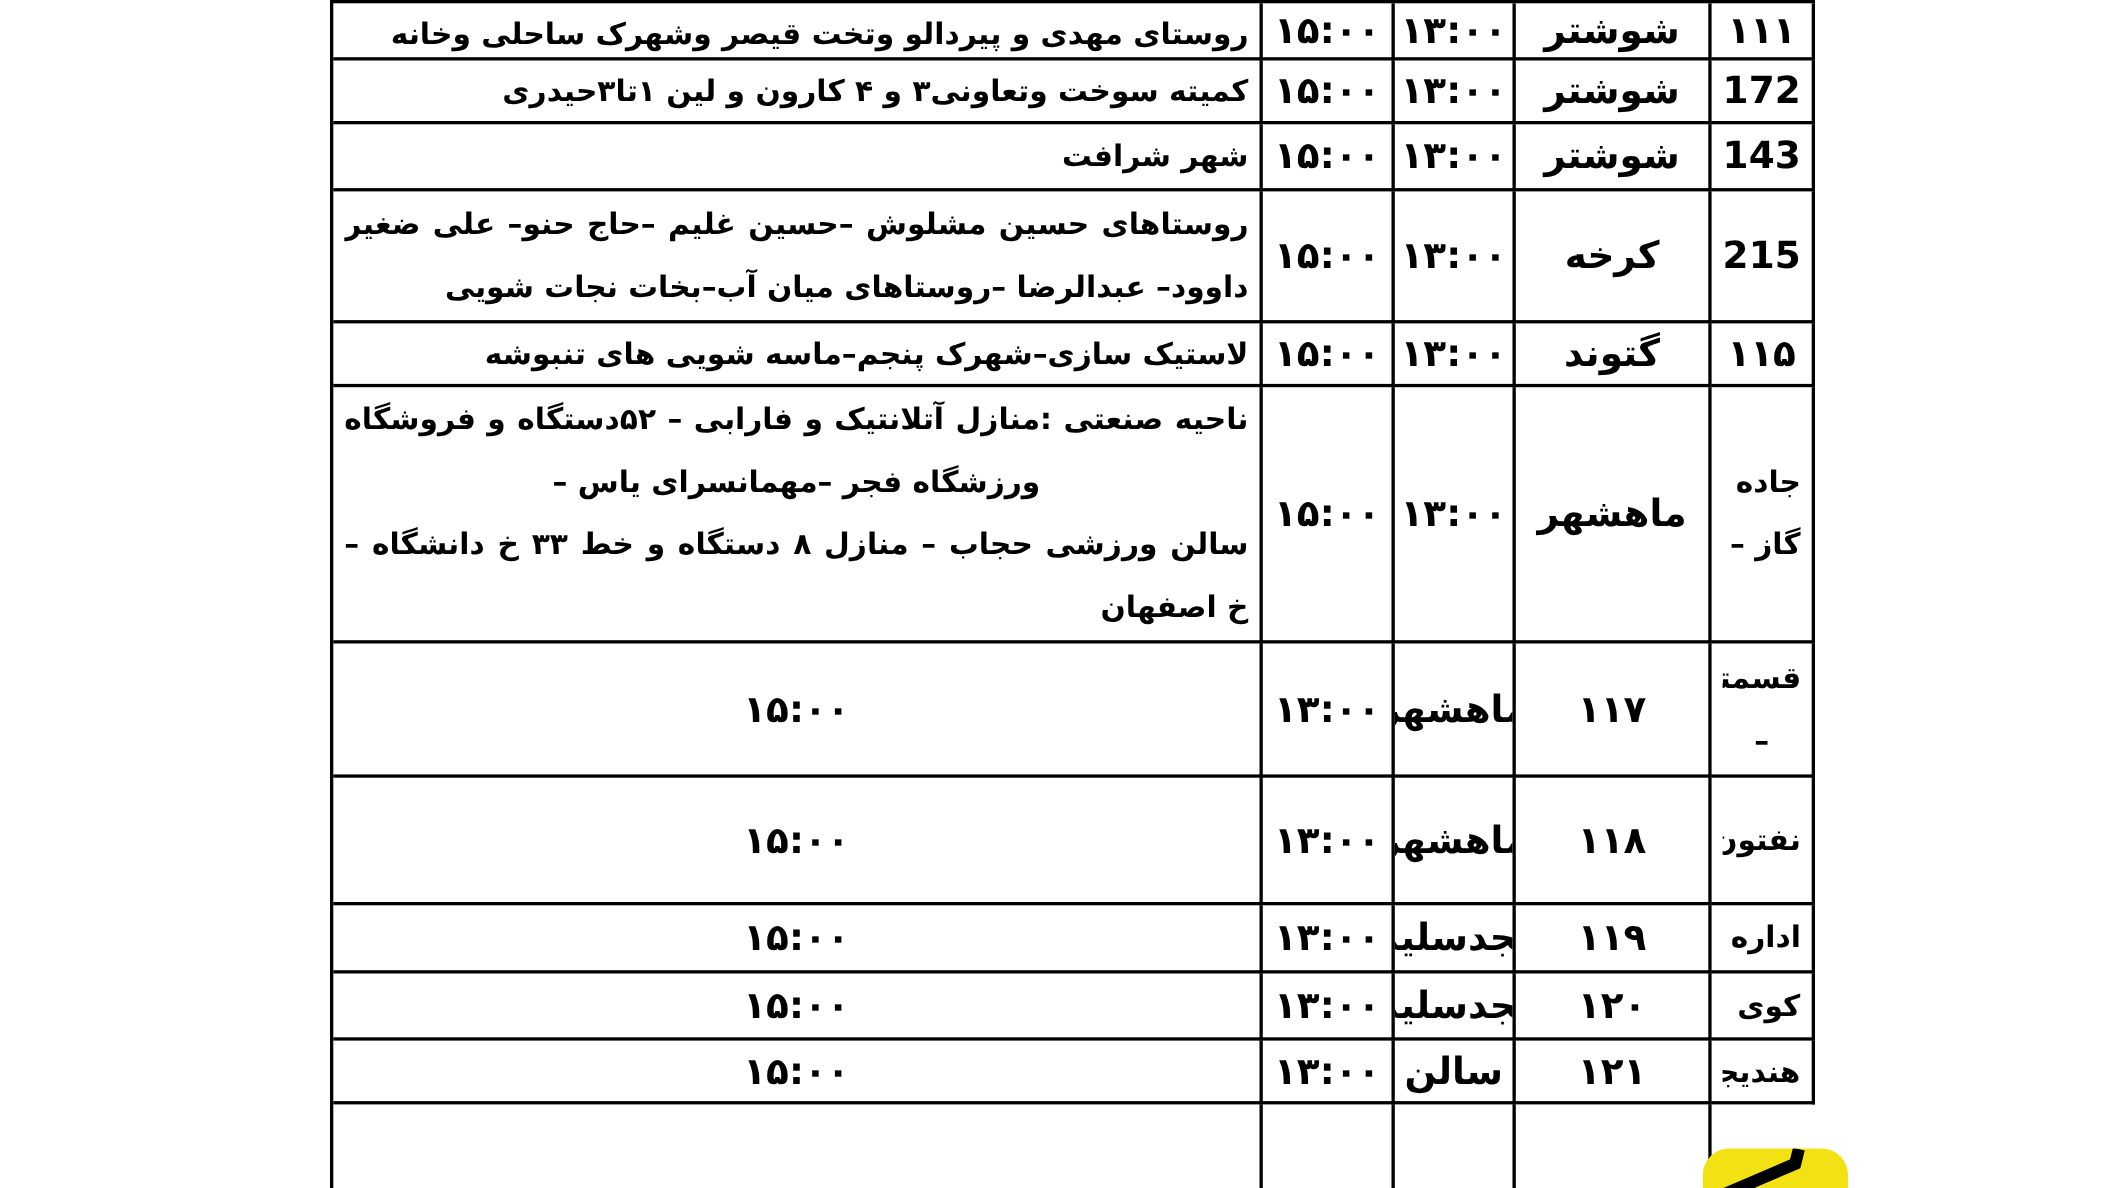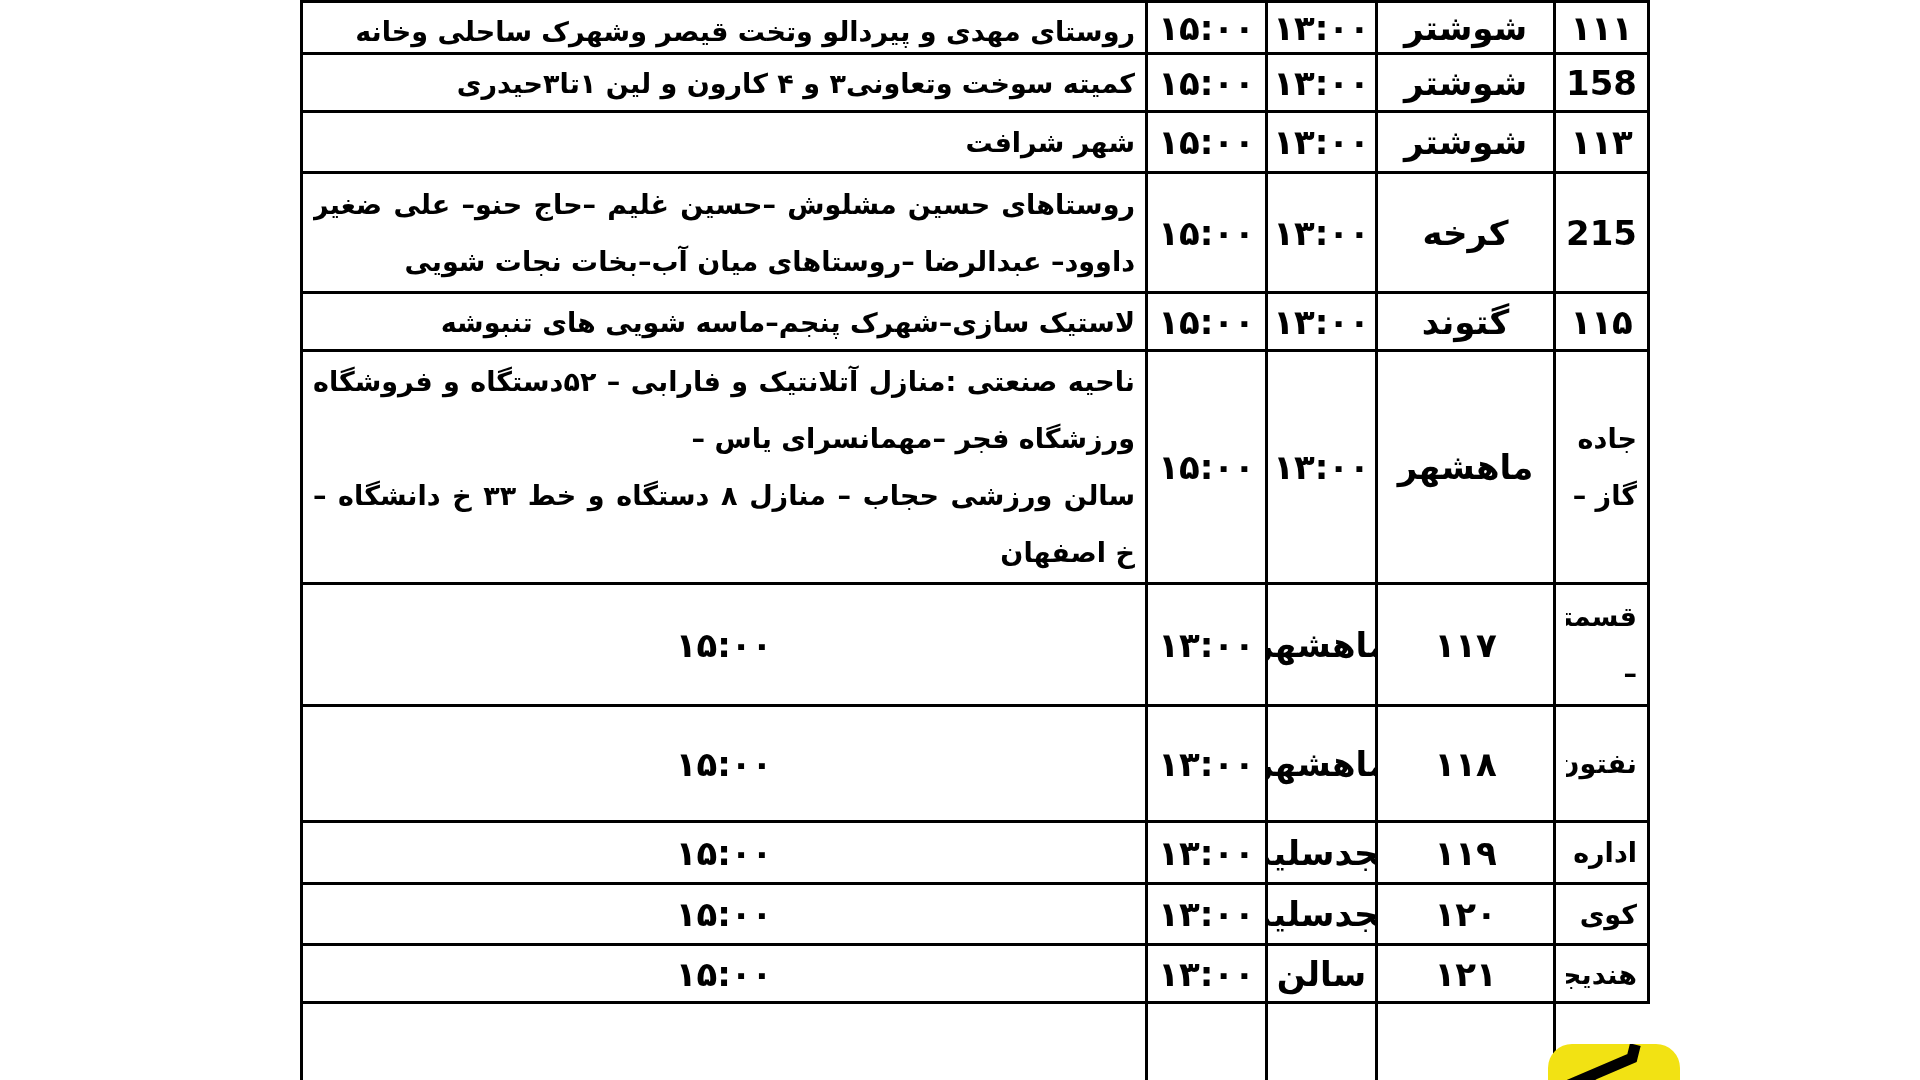--- a/index.html
+++ b/index.html
@@ -8,21 +8,21 @@
          font-family:"DejaVu Sans",sans-serif;font-weight:700;color:#000;}
   .grid{position:absolute;left:300px;top:0;display:grid;
         grid-template-columns:845px 120px 110px 178px 94px;
         border-top:3px solid #000;border-left:3px solid #000;background:#fff;direction:ltr;}
   .cell{border-right:3px solid #000;border-bottom:3px solid #000;
         display:flex;align-items:center;justify-content:center;overflow:hidden;}
   .c-desc{flex-direction:column;justify-content:center;align-items:stretch;padding:0 10px;}
   .line{direction:rtl;width:100%;font-size:27px;line-height:57px;max-height:57px;overflow:hidden;}
   .al-r{text-align:right;}
   .al-l{text-align:right;}
-  .al-c{text-align:right;}
+  .al-c{text-align:center;}
   .al-j{text-align:justify;text-align-last:justify;}
   .c-time,.c-city,.c-no{direction:rtl;font-size:34px;white-space:nowrap;}
   .marker{position:absolute;left:1548px;top:1044px;width:132px;height:66px;border-radius:24px;
           display:flex;align-items:flex-start;justify-content:center;}
   .marker svg{display:block;}
 </style>
 </head>
 <body>
 
 <div class="sheet">
@@ -33,28 +33,28 @@
       <div class="cell c-time">۱۵:۰۰</div>
       <div class="cell c-time">۱۳:۰۰</div>
       <div class="cell c-city">شوشتر</div>
       <div class="cell c-no">۱۱۱</div>
       <div class="cell c-desc">
         <div class="line al-r">کمیته سوخت وتعاونی۳ و ۴ کارون و لین ۱تا۳حیدری</div>
       </div>
       <div class="cell c-time">۱۵:۰۰</div>
       <div class="cell c-time">۱۳:۰۰</div>
       <div class="cell c-city">شوشتر</div>
-      <div class="cell c-no">158</div>
+      <div class="cell c-no">172</div>
       <div class="cell c-desc">
         <div class="line al-r">شهر شرافت</div>
       </div>
       <div class="cell c-time">۱۵:۰۰</div>
       <div class="cell c-time">۱۳:۰۰</div>
       <div class="cell c-city">شوشتر</div>
-      <div class="cell c-no">۱۱۳</div>
+      <div class="cell c-no">143</div>
       <div class="cell c-desc">
         <div class="line al-j">روستاهای حسین مشلوش –حسین غلیم –حاج حنو– علی ضغیر –سید</div>
         <div class="line al-r">داوود– عبدالرضا –روستاهای میان آب–بخات نجات شویی</div>
       </div>
       <div class="cell c-time">۱۵:۰۰</div>
       <div class="cell c-time">۱۳:۰۰</div>
       <div class="cell c-city">کرخه</div>
       <div class="cell c-no">215</div>
       <div class="cell c-desc">
         <div class="line al-r">لاستیک سازی–شهرک پنجم–ماسه شویی های تنبوشه</div>

